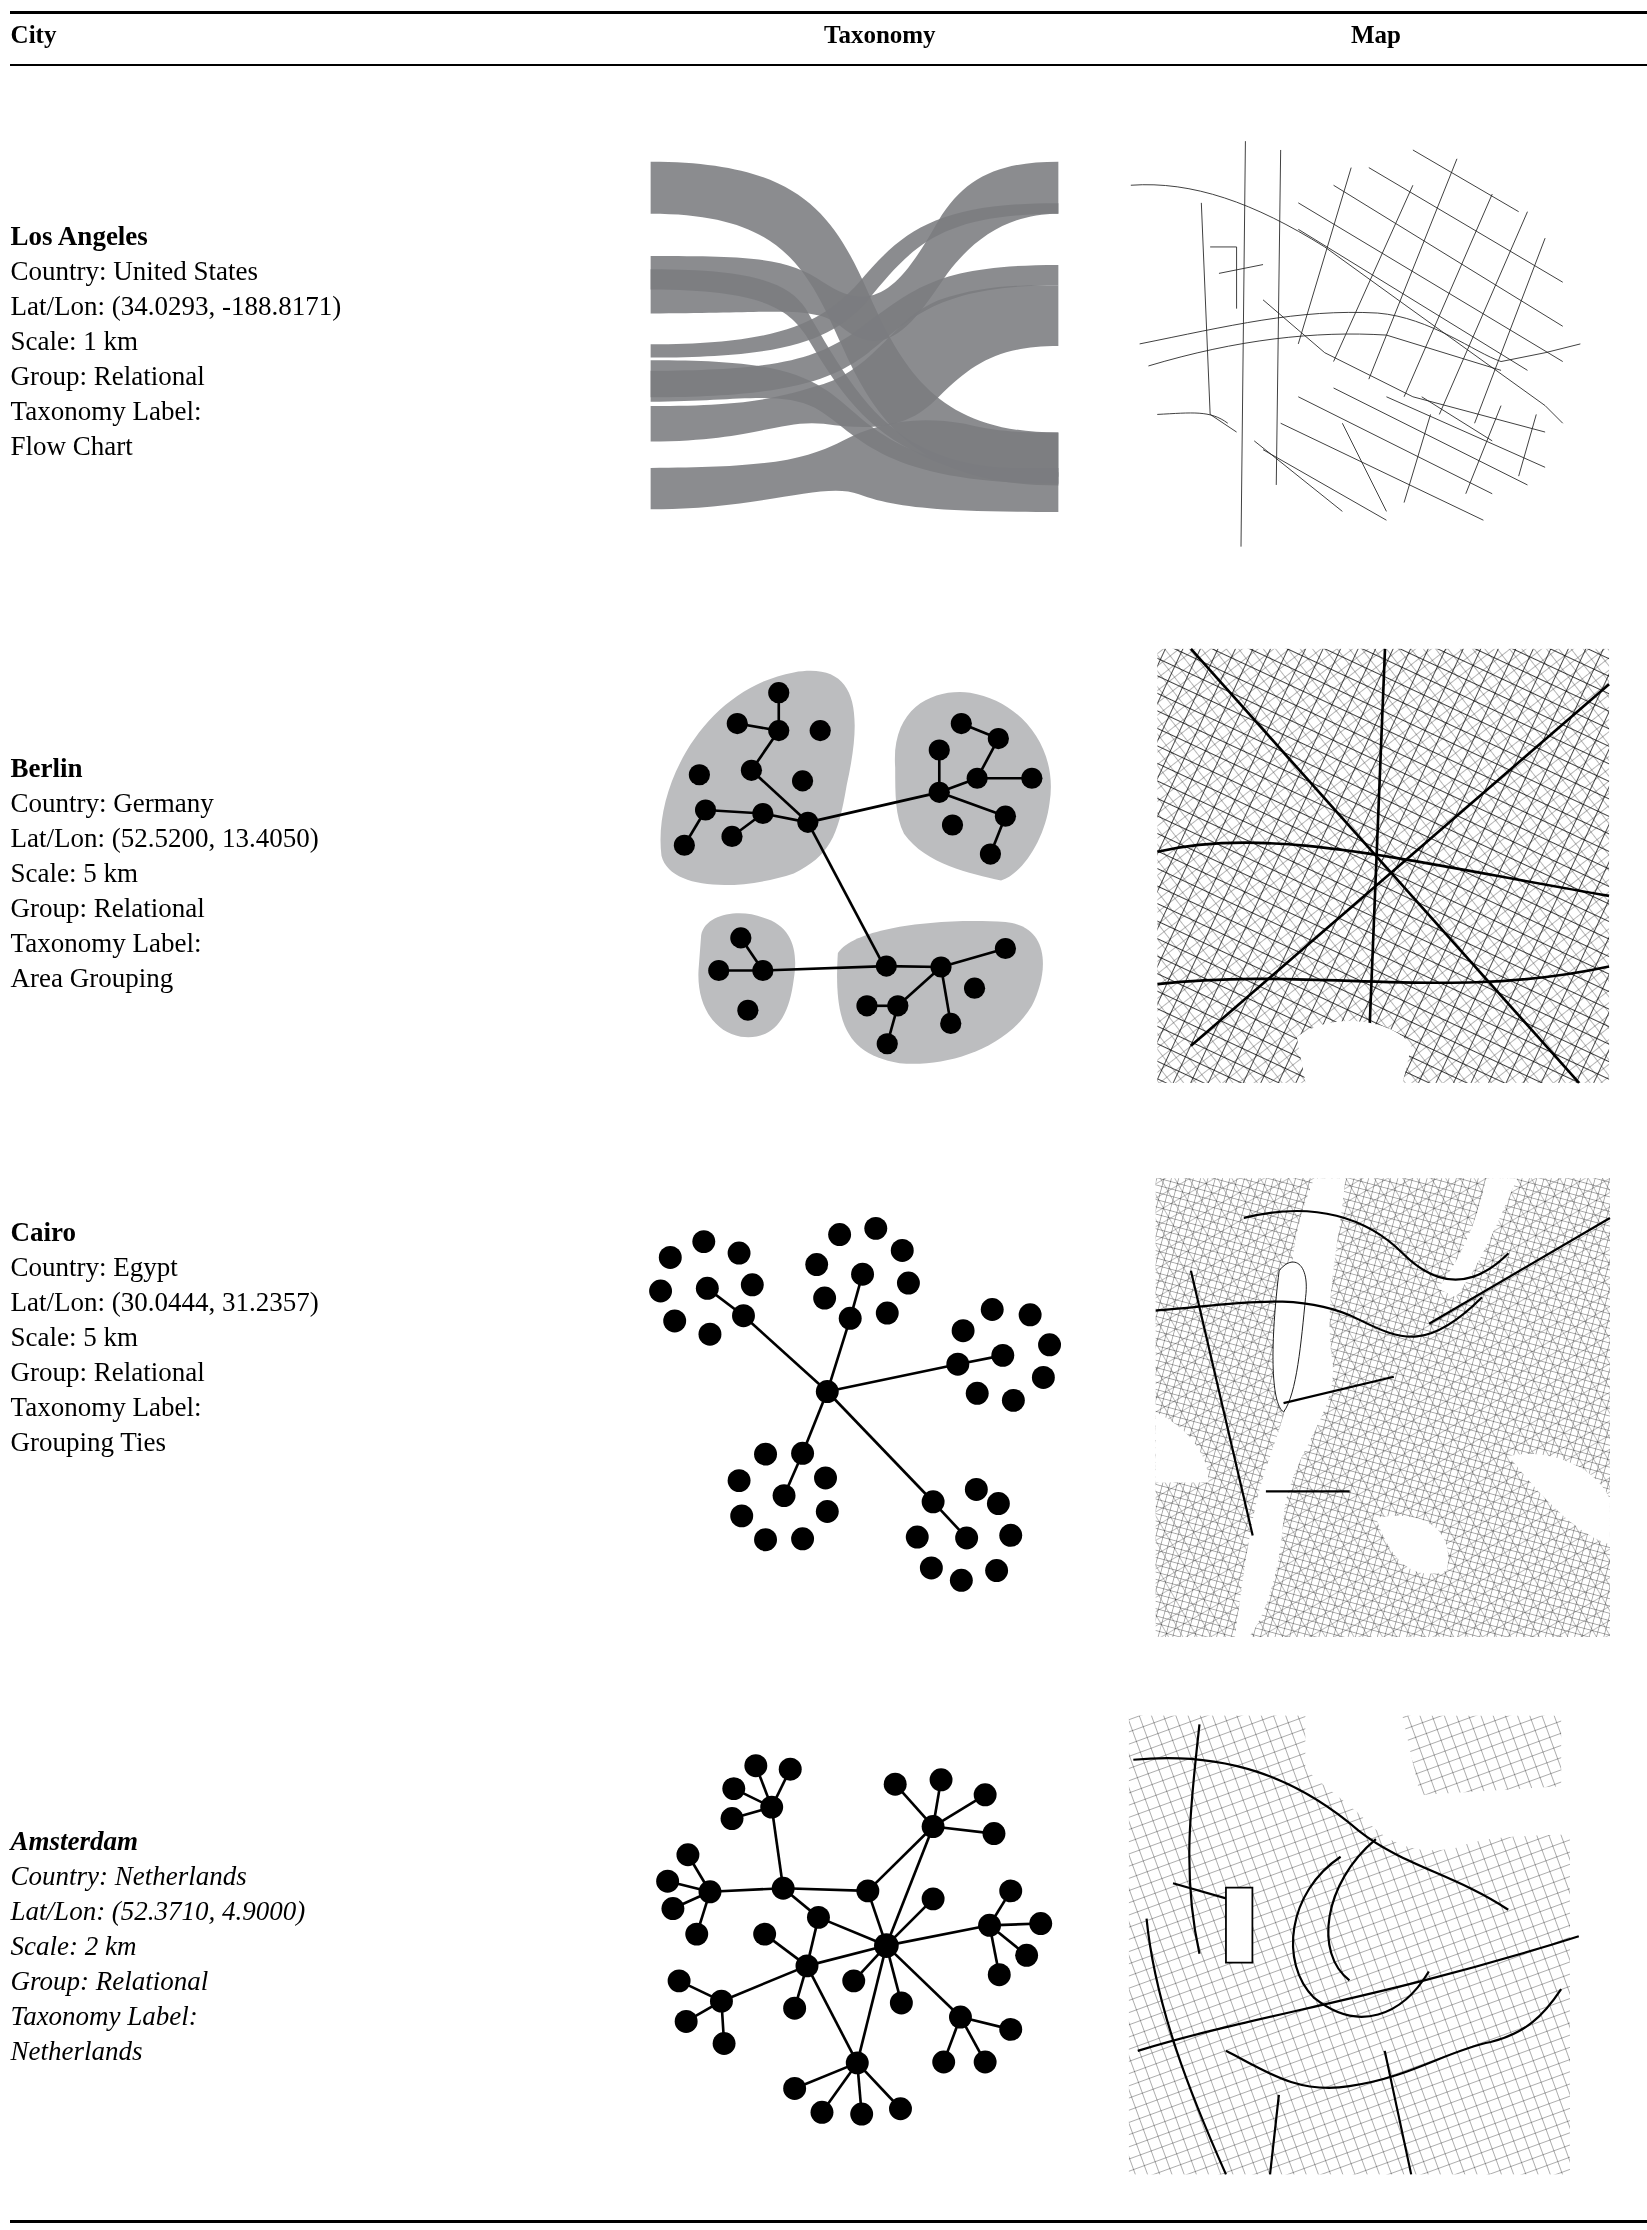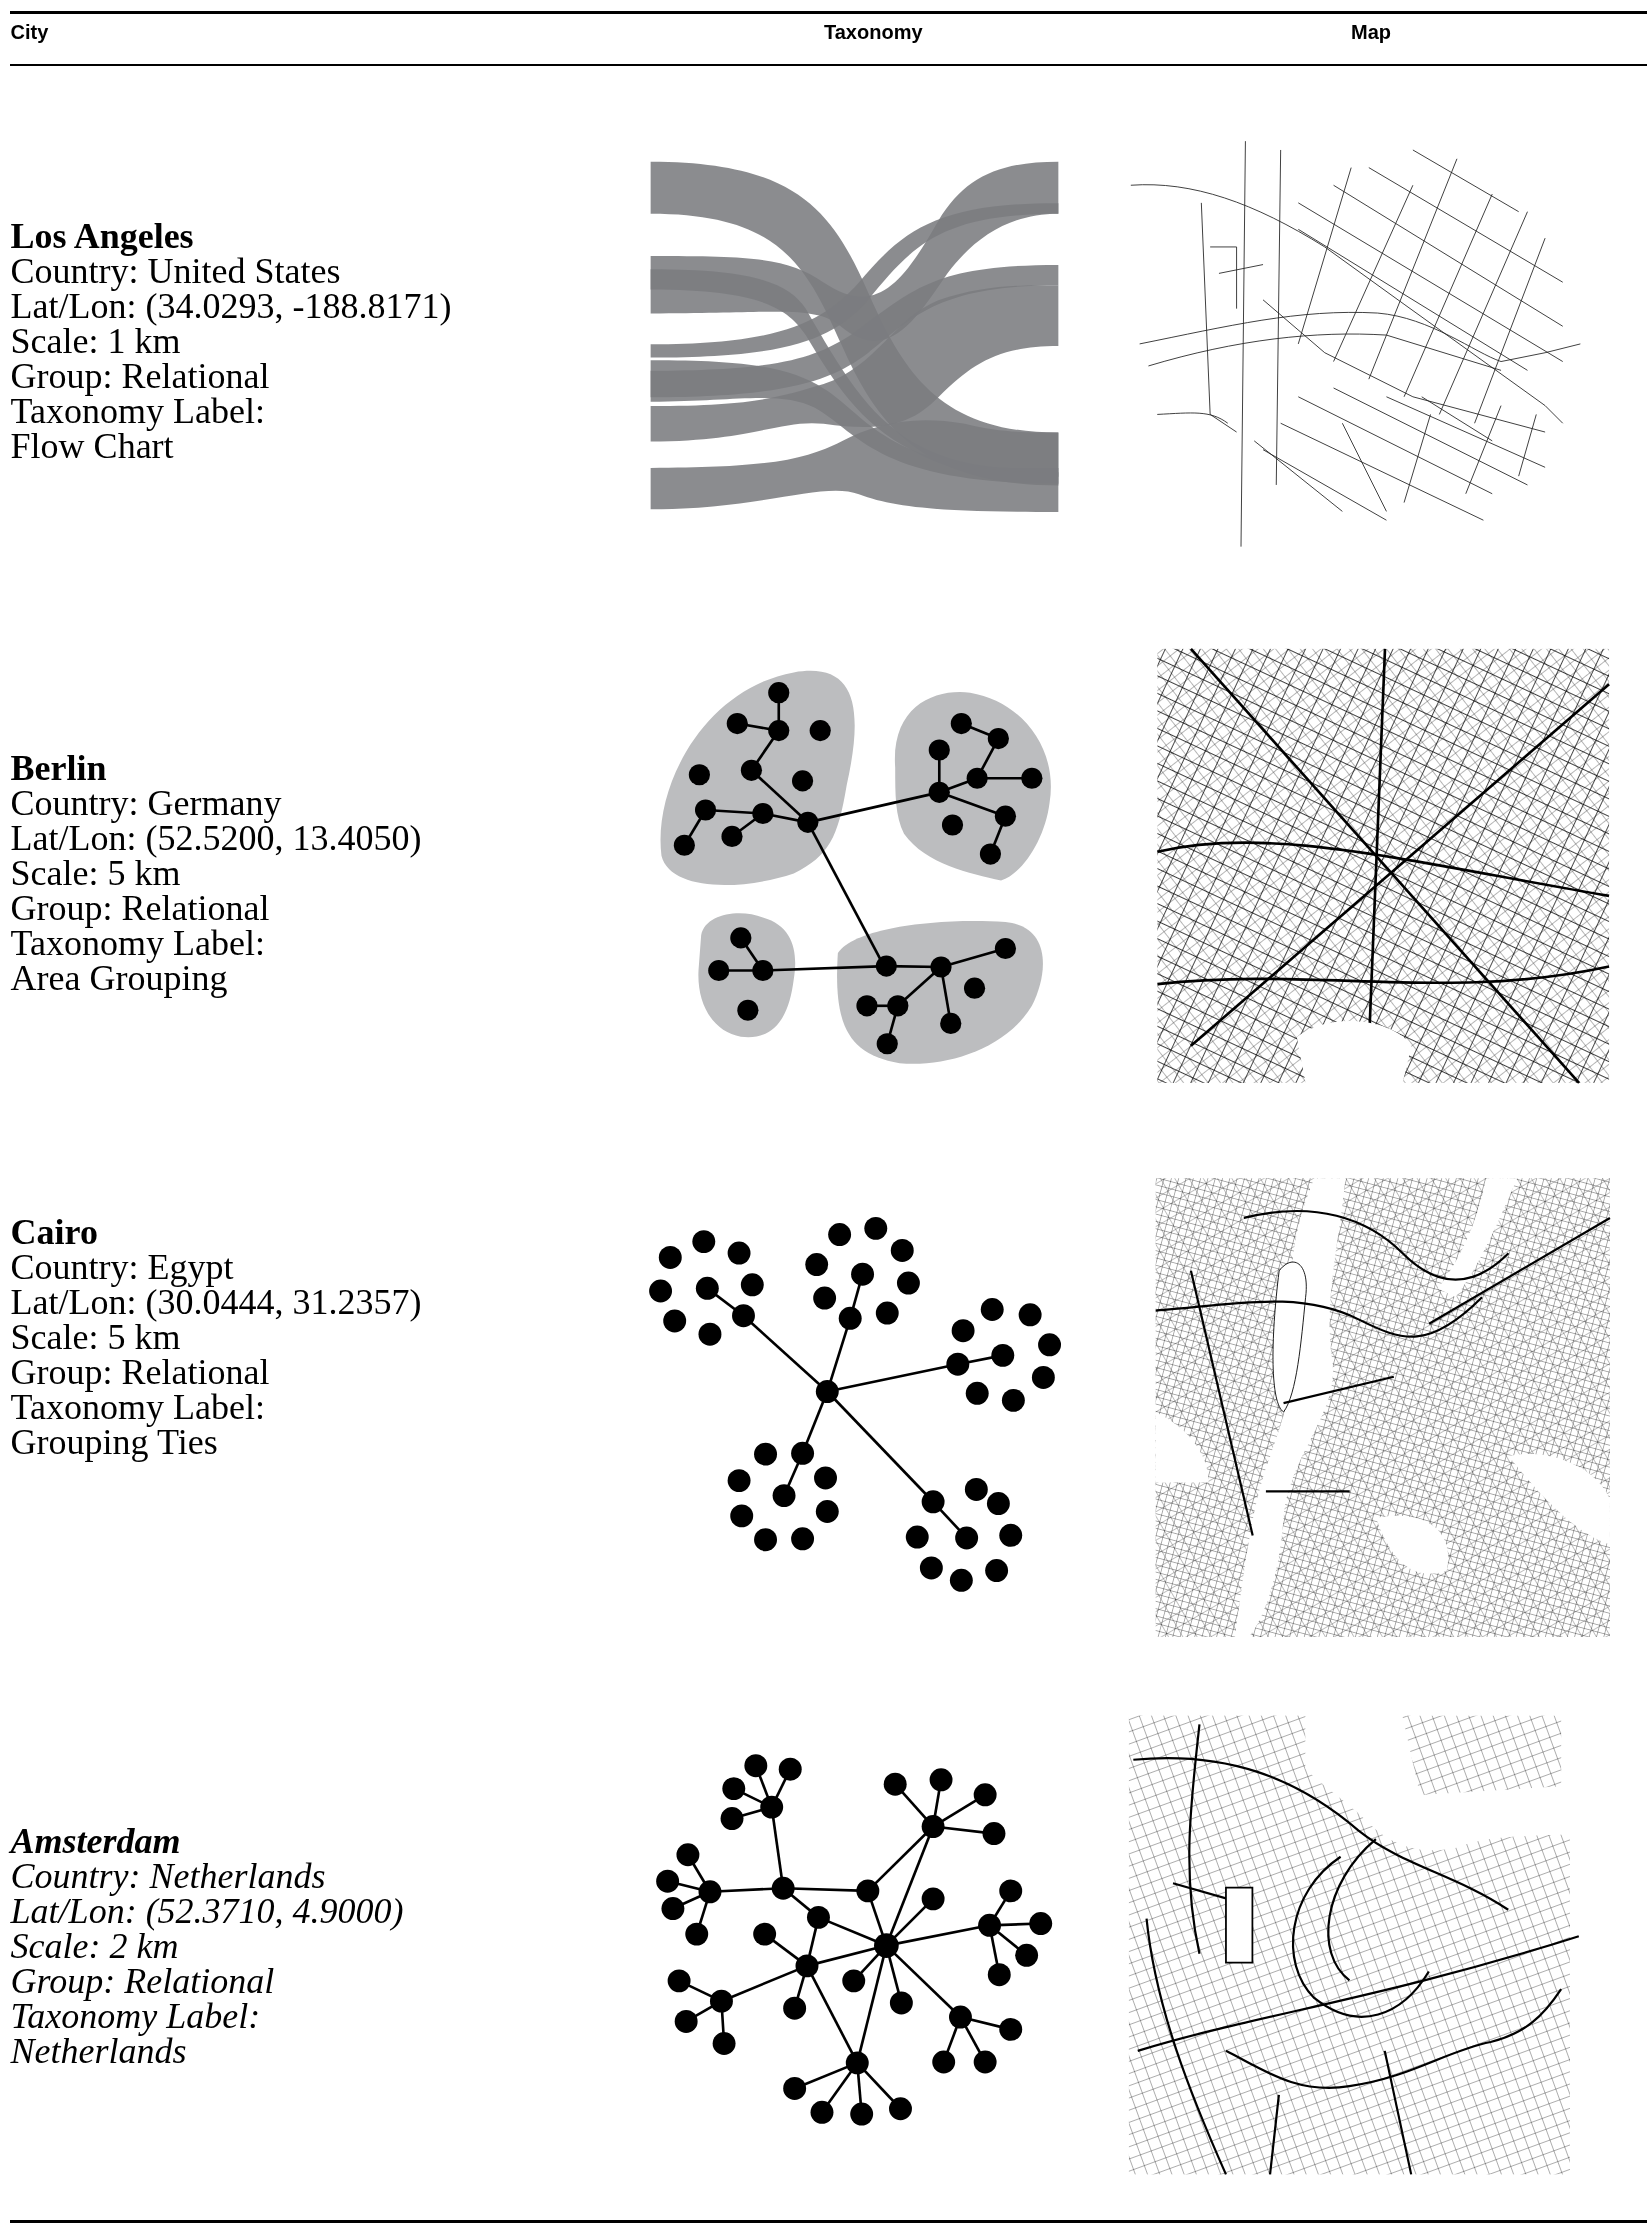--- a/index.html
+++ b/index.html
@@ -2,28 +2,28 @@
 <html style="font-size:14px"><head>
 <meta charset="utf-8">
 <style>
   html, body { margin:0; padding:0; background:#ffffff; }
   body { width:1647px; height:2230px; position:relative; overflow:hidden;
          font-family:"DejaVu Serif","Liberation Serif",serif; color:#000; }
   .rule { position:absolute; left:9.7px; width:1638px; background:#000; }
   .rule.top { top:10.6px; height:3.5px; }
   .rule.mid { top:64px; height:1.8px; }
   .rule.bot { top:2220px; height:2.6px; }
-  .hdr { position:absolute; top:21px; font-size:20px; font-weight:bold;
-         font-family:Liberation Sans, sans-serif; }
+  .hdr { position:absolute; top:21px; font-size:25px; font-weight:bold;
+         font-family:Liberation Serif, serif; }
   .hdr.city { left:10.6px; }
   .hdr.tax { left:824px; }
   .hdr.map { left:1351px; }
   .row { position:absolute; left:0; width:1647px; }
   .info { position:absolute; left:10.6px; font-family:"Liberation Serif","DejaVu Serif",serif;
-          font-size:36px; line-height:35px; }
+          font-size:27px; line-height:35px; }
   .info .name { font-weight:bold; }
   .info div { white-space:nowrap; }
   .fig { position:absolute; }
   svg { display:block; }
 </style>
 </head>
 <body>
 
 <div class="rule top"></div>
 <div class="hdr city">City</div>

